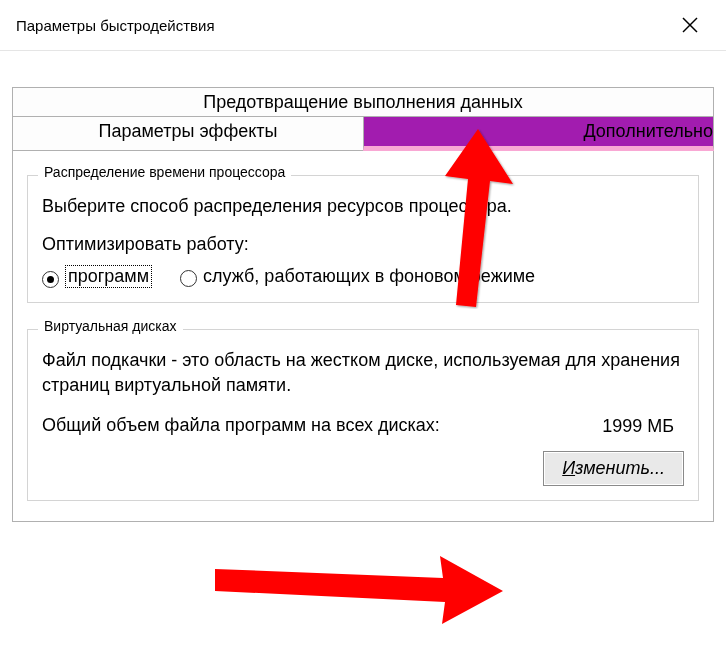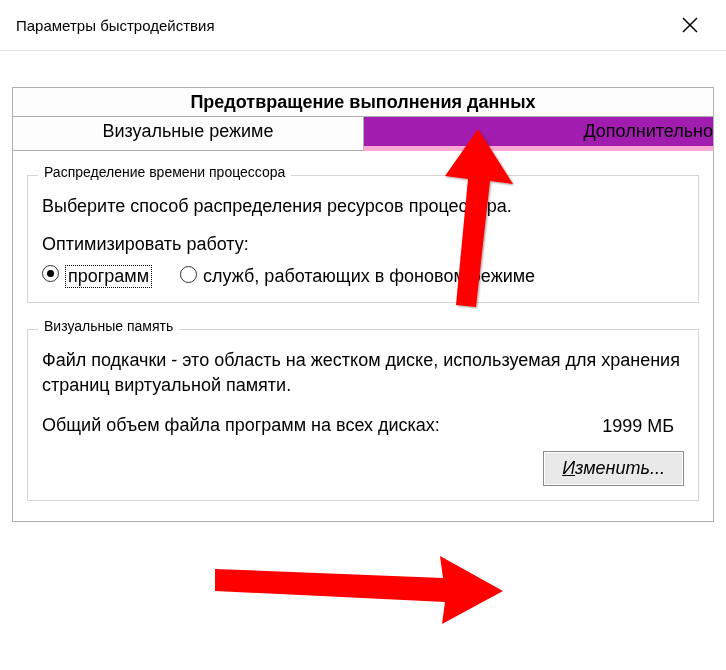--- a/index.html
+++ b/index.html
@@ -42,21 +42,21 @@
     }
     .tab {
       border: 1px solid #b0b0b0;
       background: #fdfdfd;
       padding: 4px 0;
       text-align: center;
       font-size: 18px;
       cursor: pointer;
       position: relative;
     }
-    .tab.row2 { order: 1; font-weight: bold; }
+    .tab.row2 { order: 1; }
     .tab.row1 { order: 2; }
     .tab-dep {
       width: 100%;
       border-bottom: none;
       margin-bottom: -1px;
     }
     .tab-vis {
       width: 50%;
       border-right: none;
     }
@@ -91,21 +91,21 @@
     .desc { margin-bottom: 16px; line-height: 1.35; }
     .lbl { margin-bottom: 10px; }
     .radios {
       display: flex;
       gap: 28px;
       align-items: center;
       margin-top: 6px;
     }
     .radio {
       display: flex;
-      align-items: flex-start;
+      align-items: flex-end;
       gap: 6px;
       cursor: pointer;
     }
     .radio-circle {
       width: 17px; height: 17px;
       border: 1.5px solid #333;
       border-radius: 50%;
       display: flex; align-items:center; justify-content:center;
       flex-shrink: 0;
     }
@@ -153,21 +153,21 @@
     <svg viewBox="0 0 16 16">
         <line x1="1" y1="1" x2="15" y2="15" stroke="#000" stroke-width="1.5"></line>
         <line x1="15" y1="1" x2="1" y2="15" stroke="#000" stroke-width="1.5"></line>
       </svg>
   </div>
 </div>
 
 <div class="content">
   <div class="tabs">
     <div class="tab row2 tab-dep">Предотвращение выполнения данных</div>
-    <div class="tab row1 tab-vis">Визуальные режиме</div>
+    <div class="tab row1 tab-vis">Параметры эффекты</div>
     <div class="tab row1 tab-adv">Дополнительно</div>
   </div>
 
   <div class="panel">
 
     <div class="group">
       <div class="group-title">Распределение времени процессора</div>
       <div class="desc">Выберите способ распределения ресурсов процессора.</div>
       <div class="lbl">Оптимизировать работу:</div>
       <div class="radios">
@@ -176,21 +176,21 @@
           <span class="radio-text focus">программ</span>
         </div>
         <div class="radio">
           <span class="radio-circle"></span>
           <span class="radio-text">служб, работающих в фоновом режиме</span>
         </div>
       </div>
     </div>
 
     <div class="group" style="margin-bottom:6px;">
-      <div class="group-title">Визуальные память</div>
+      <div class="group-title">Виртуальная дисках</div>
       <div class="desc">Файл подкачки - это область на жестком диске, используемая для хранения страниц виртуальной памяти.</div>
       <div class="vm-row">
         <div class="vm-left">Общий объем файла программ на всех дисках:</div>
         <div class="vm-val">1999 МБ</div>
       </div>
       <div class="btn-row">
         <button class="btn"><span class="u">И</span><span>зменить...</span></button>
       </div>
     </div>
 

